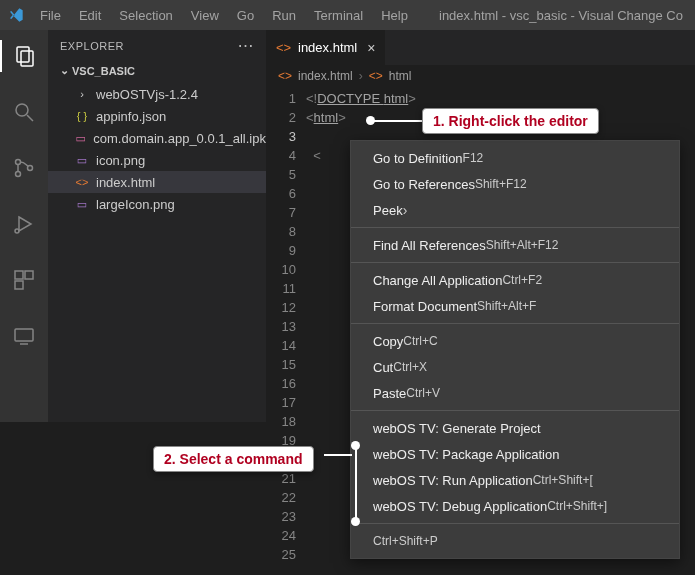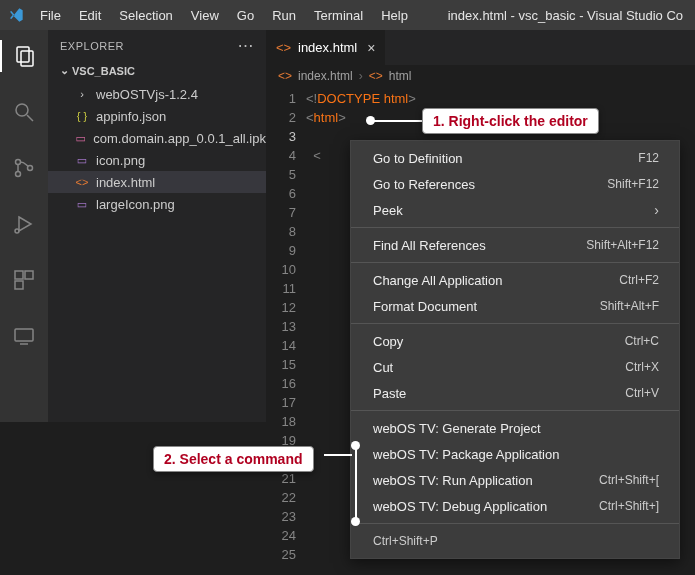--- a/index.html
+++ b/index.html
@@ -1,17 +1,17 @@
 <!DOCTYPE html>
 <html><head>
 <meta charset="utf-8">
 <style>
   * { margin:0; padding:0; box-sizing:border-box; font-family:"Segoe UI",Arial,sans-serif; }
   body { background:#1e1e1e; color:#ccc; width:695px; height:575px; overflow:hidden; font-size:13px; position:relative; }
-  .titlebar { height:30px; background:#3c3c3c; display:flex; align-items:center; padding:0 8px; color:#e5e5e5; }
+  .titlebar { height:30px; background:#3c3c3c; display:flex; align-items:center; padding:0 8px; color:#a3a3a3; }
   .titlebar .logo { width:16px; height:16px; margin-right:8px; }
   .menubar { display:flex; gap:2px; }
   .menubar span { padding:4px 8px; cursor:default; }
   .wintitle { margin-left:auto; padding-right:4px; white-space:nowrap; overflow:hidden; }
   .main { display:flex; height:392px; }
   .activitybar { width:48px; background:#333; display:flex; flex-direction:column; align-items:center; padding-top:10px; gap:24px; }
   .activitybar .ab-item { width:48px; height:32px; display:flex; align-items:center; justify-content:center; }
   .activitybar .ab-item.active { border-left:2px solid #fff; }
   .activitybar svg { width:24px; height:24px; stroke:#858585; fill:none; stroke-width:1.5; }
   .activitybar .active svg { stroke:#fff; }
@@ -37,23 +37,23 @@
   .tab .close { color:#ccc; font-size:14px; margin-left:4px; }
   .breadcrumb { height:22px; display:flex; align-items:center; padding:0 12px; gap:6px; color:#a0a0a0; font-size:12px; }
   .breadcrumb .sep { color:#666; }
   .code { display:flex; flex:1; min-height:0; }
   .gutter { width:40px; text-align:right; color:#858585; padding:2px 10px 0 0; font-family:Consolas,monospace; font-size:13px; line-height:19px; }
   .gutter div { height:19px; }
   .gutter .cur { color:#c6c6c6; }
   .codetext { flex:1; font-family:Consolas,monospace; font-size:13px; line-height:19px; padding-top:2px; position:relative; min-width:0; }
   .codeline { height:19px; white-space:pre; }
   .tok-gray { color:#808080; }
-  .tok-tag { color:#f97316; }
+  .tok-tag { color:#a3a3a3;text-decoration:underline; }
   .context-menu { position:absolute; left:350px; top:140px; width:330px; background:#3c3c3c; color:#eee; box-shadow:0 4px 14px rgba(0,0,0,0.5); border:1px solid #454545; padding:4px 0; z-index:50; font-size:13px; }
-  .cm-item { display:flex; justify-content:space-between; align-items:center; height:26px; padding:0 20px 0 22px; }
+  .cm-item { display:flex; align-items:center; height:26px; padding:0 20px 0 22px; }
   .cm-item .kb { color:#ccc; font-size:12px; }
   .cm-item .chr { color:#ccc; font-size:14px; }
   .cm-sep { height:1px; background:#555; margin:4px 0; }
   .callout { position:absolute; background:#fff; color:#b00020; font-weight:600; font-size:14px; border:1px solid #888; border-radius:4px; padding:4px 10px; box-shadow:0 2px 6px rgba(0,0,0,0.4); z-index:60; }
   .callout1 { left:422px; top:108px; }
   .callout2 { left:153px; top:446px; }
   .leader { position:absolute; background:#fff; z-index:55; }
   .dot { position:absolute; width:9px; height:9px; border-radius:50%; background:#fff; z-index:56; }
 </style>
 </head>
@@ -66,21 +66,21 @@
   <div class="menubar" id="menubar">
       <span>File</span>
       <span>Edit</span>
       <span>Selection</span>
       <span>View</span>
       <span>Go</span>
       <span>Run</span>
       <span>Terminal</span>
       <span>Help</span>
     </div>
-  <div class="wintitle">index.html - vsc_basic - Visual Studio Co</div>
+  <div class="wintitle">index.html - vsc_basic - Visual Change Co</div>
 </div>
 
 <div class="main">
   <div class="activitybar">
     <div class="ab-item active">
         <svg viewBox="0 0 24 24">
           <rect x="4" y="3" width="12" height="15" rx="1"></rect>
           <rect x="8" y="7" width="12" height="15" rx="1"></rect>
         </svg>
       </div>

